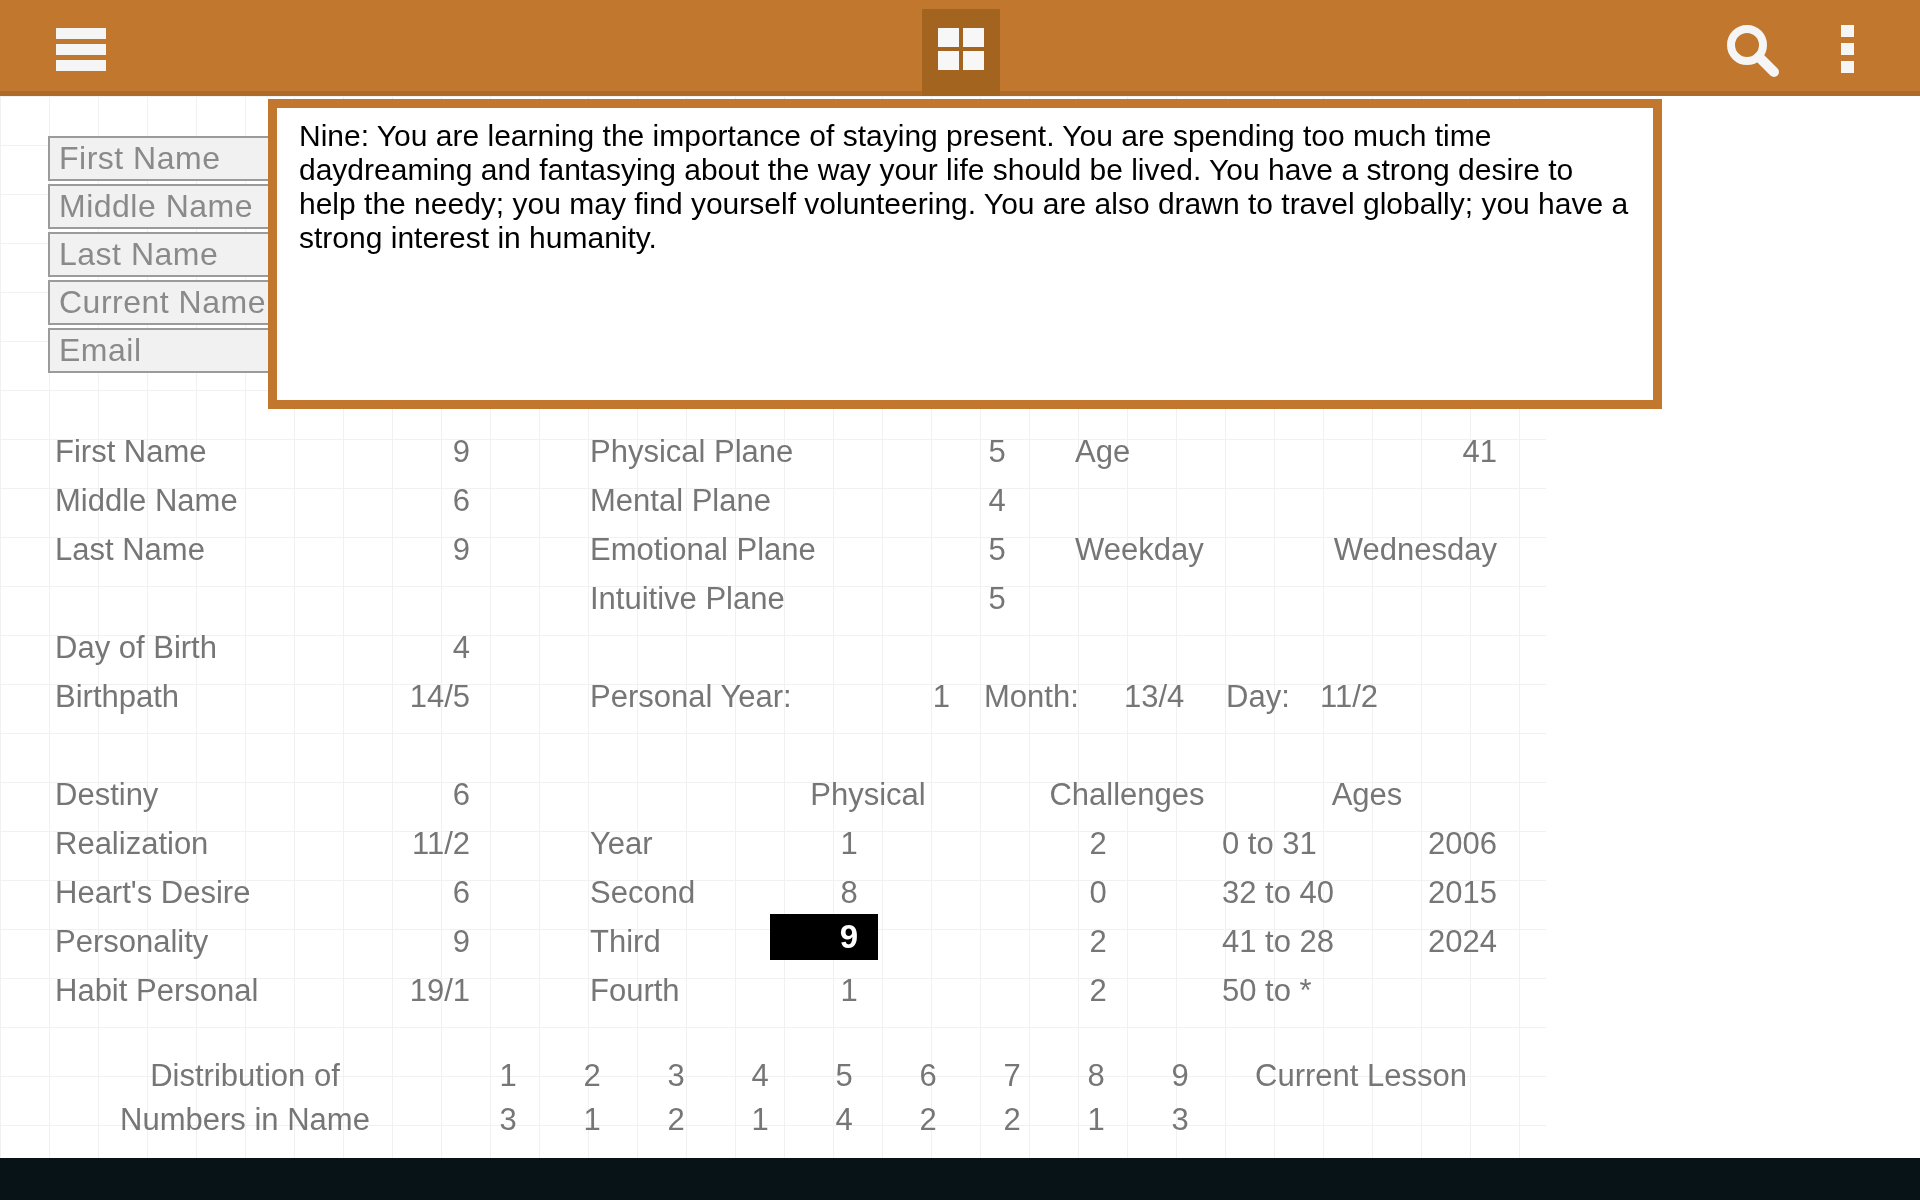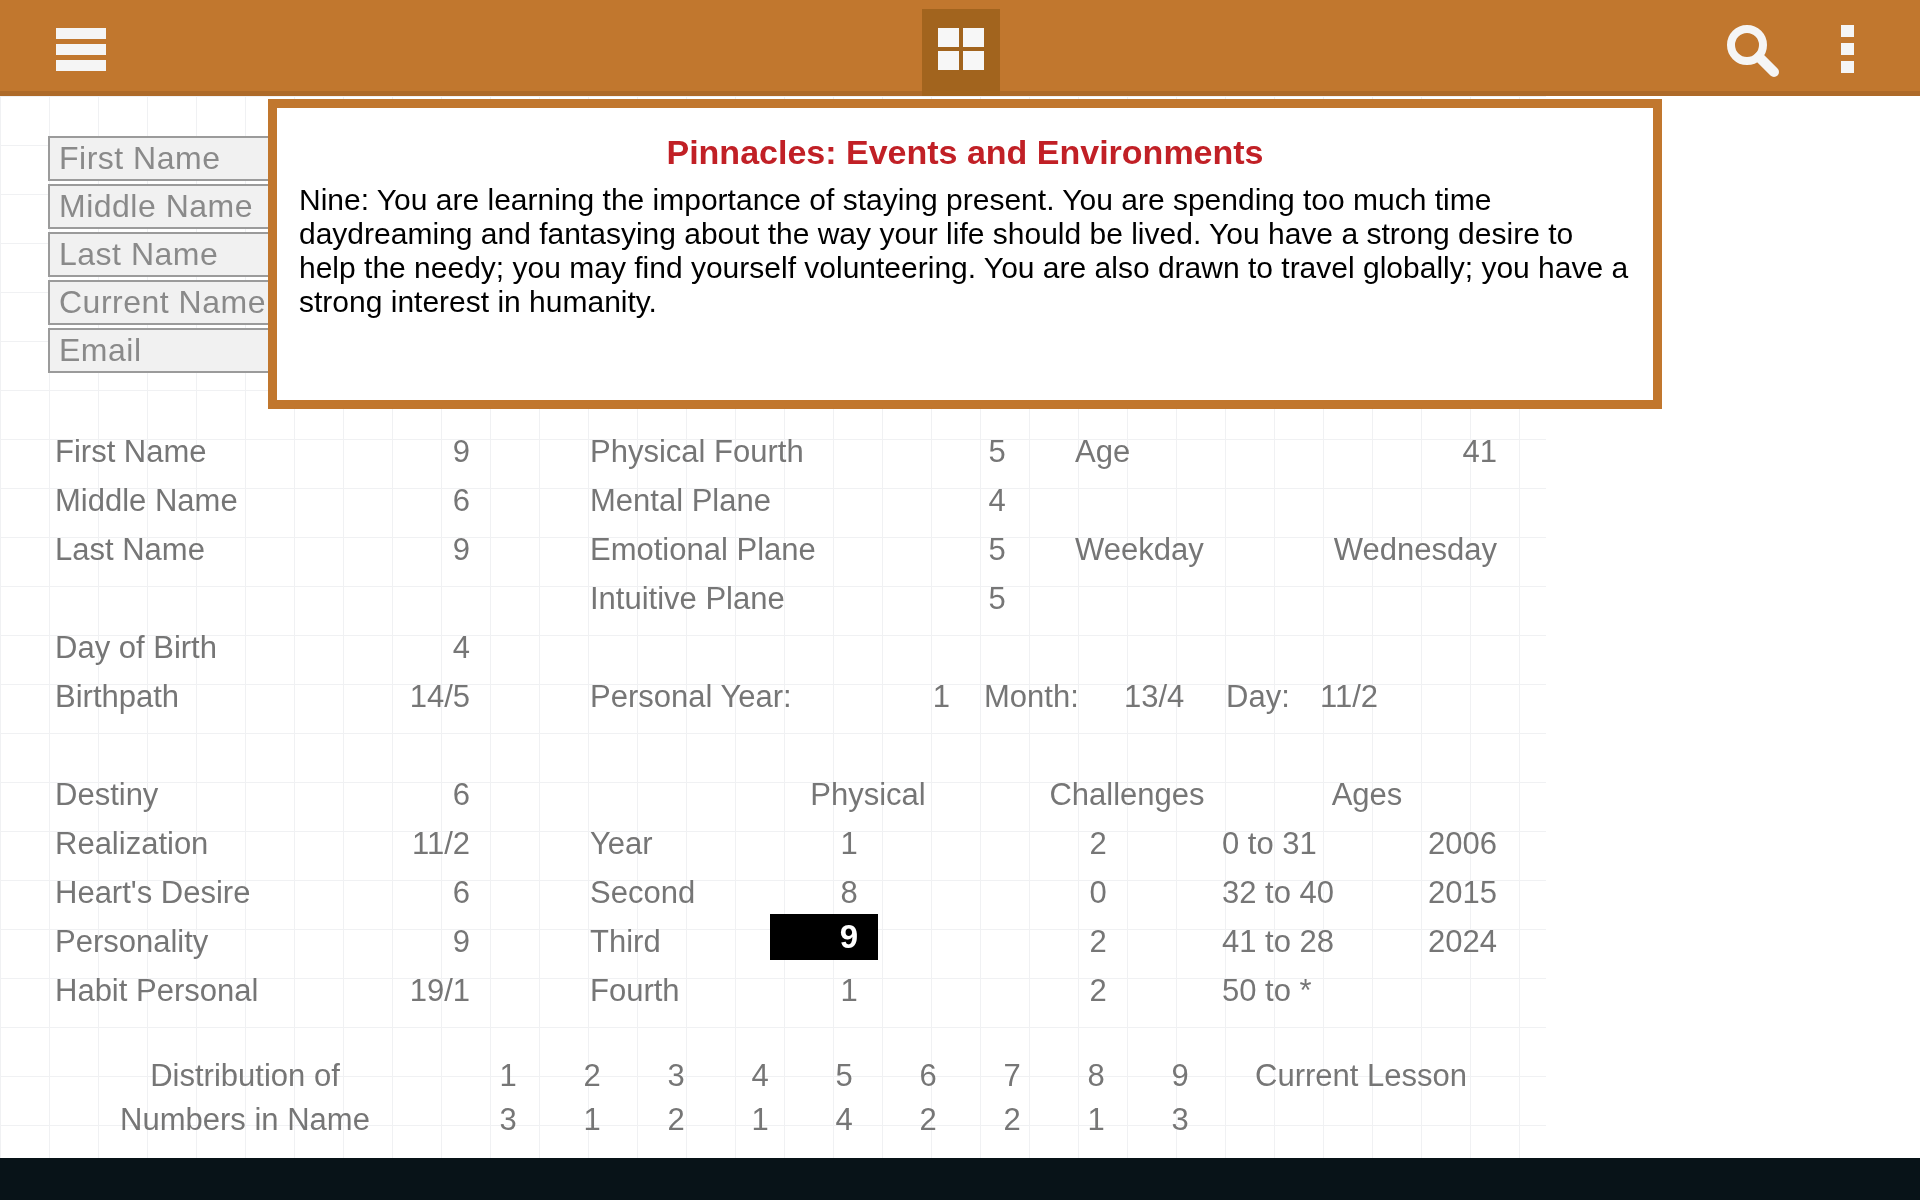--- a/index.html
+++ b/index.html
@@ -86,27 +86,26 @@
     </div>
 </div>
 
 <input class="field" style="top: 136px;" placeholder="First Name">
 <input class="field" style="top: 184px;" placeholder="Middle Name">
 <input class="field" style="top: 232px;" placeholder="Last Name">
 <input class="field" style="top: 280px;" placeholder="Current Name">
 <input class="field" style="top: 328px;" placeholder="Email">
 
 <div class="dialog">
-  <div class="ttl">Pinnacles: Events and Environments</div>
   <div class="bdy">Nine:  You are learning the importance of staying present. You are spending too much time daydreaming and fantasying about the way your life should be lived. You have a strong desire to help the needy; you may find yourself volunteering. You are also drawn to travel globally; you have a strong interest in humanity.</div>
 </div>
 
 <span class="cell" style="left:55px;top:427px">First Name</span>
 <span class="cell rt" style="left:330px;top:427px;width:140px">9</span>
-<span class="cell" style="left:590px;top:427px">Physical Fourth</span>
+<span class="cell" style="left:590px;top:427px">Physical Plane</span>
 <span class="cell ct" style="left:947px;top:427px;width:100px">5</span>
 <span class="cell" style="left:1075px;top:427px">Age</span>
 <span class="cell rt" style="left:1357px;top:427px;width:140px">41</span>
 
 <span class="cell" style="left:55px;top:476px">Middle Name</span>
 <span class="cell rt" style="left:330px;top:476px;width:140px">6</span>
 <span class="cell" style="left:590px;top:476px">Mental Plane</span>
 <span class="cell ct" style="left:947px;top:476px;width:100px">4</span>
 
 <span class="cell" style="left:55px;top:525px">Last Name</span>

